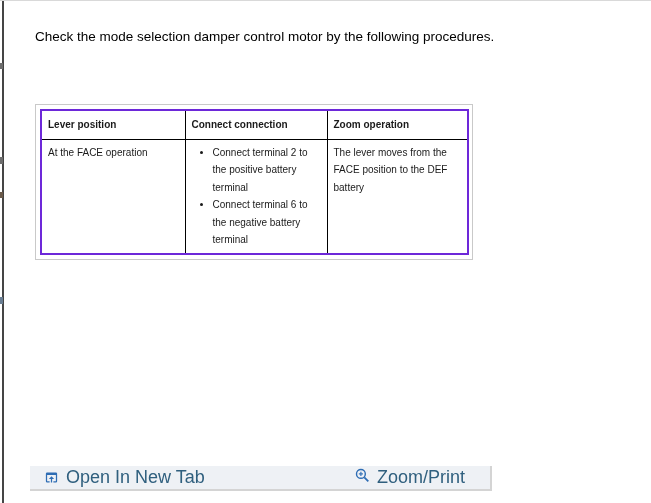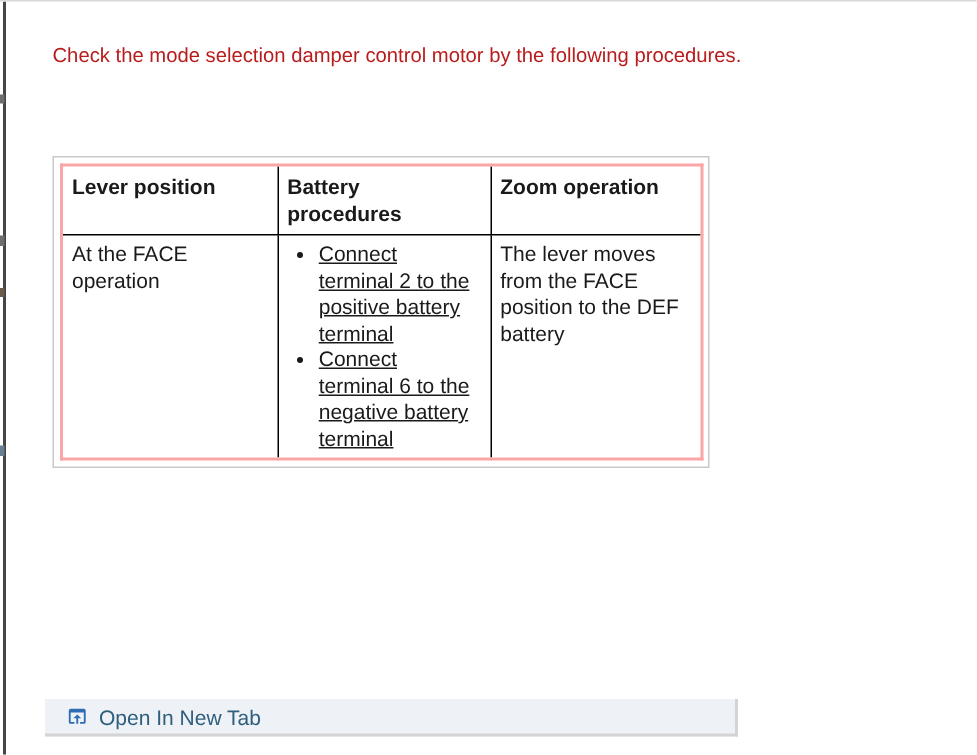--- a/index.html
+++ b/index.html
@@ -18,72 +18,71 @@
   }
   .fragment{
     position:absolute;left:0;background:#6e6e6e;
   }
   .frag-1{top:62px;width:3px;height:6px;}
   .frag-2{top:156px;width:3px;height:7px;}
   .frag-3{top:191px;width:3px;height:6px;background:#6b5a4a;}
   .frag-4{top:296px;width:3px;height:7px;background:#6a7e93;}
   .intro{
     position:absolute;left:35px;top:28px;margin:0;
-    font-size:13.5px;line-height:16px;color:#b91c1c;
+    font-size:13.5px;line-height:16px;color:#000000;
   }
   .table-card{
     position:absolute;left:35px;top:103px;
     width:438px;box-sizing:border-box;
     background:#ffffff;
     border:1px solid #c9c9c9;
     padding:4px;
   }
   table.proc{
     border-collapse:collapse;
     width:100%;
     table-layout:fixed;
-    font-size:14px;
+    font-size:10px;
     line-height:17.5px;
     color:#1a1a1a;
-    border:2px solid #fca5a5;
+    border:2px solid #6d28d9;
   }
   table.proc th, table.proc td{
     border:1px solid #000000;
     vertical-align:top;
     text-align:left;
     padding:5px 10px 5px 6px;
     box-sizing:border-box;
     overflow:hidden;
   }
   table.proc th{font-weight:bold;}
   table.proc td{padding:4px 10px 4px 6px;}
   td ul{
     margin:0;
     padding-left:21px;
     list-style-type:disc;
-    text-decoration:underline;
   }
   td ul li{margin:0;padding:0;}
   .footer-bar{
     position:absolute;left:30px;top:465px;
     width:462px;height:25px;
     box-sizing:border-box;
     background:#eef1f5;
     border-right:2px solid #d4d4d4;
     border-bottom:2px solid #d4d4d4;
     display:flex;
     align-items:center;
     justify-content:space-between;
     padding:0 25px 0 14px;
   }
   .footer-link{
     display:flex;
     align-items:center;
     gap:7px;
-    font-size:14px;
+    font-size:18px;
     color:#2f5f7e;
     text-decoration:none;
     cursor:pointer;
     white-space:nowrap;
   }
   .footer-link .icn{
     color:#2e6db4;
     display:inline-flex;
     flex:0 0 auto;
   }
@@ -102,21 +101,21 @@
 <div class="table-card">
   <table class="proc">
     <colgroup>
       <col style="width:144px">
       <col style="width:142px">
       <col style="width:141px">
     </colgroup>
     <thead>
       <tr>
         <th>Lever position</th>
-        <th>Battery procedures</th>
+        <th>Connect connection</th>
         <th>Zoom operation</th>
       </tr>
     </thead>
     <tbody>
       <tr>
         <td>At the FACE operation</td>
         <td>
           <ul>
             <li>Connect terminal 2 to the positive battery terminal</li>
             <li>Connect terminal 6 to the negative battery terminal</li>
@@ -130,13 +129,24 @@
 
 <div class="footer-bar">
   <a class="footer-link">
     <span class="icn">
       <svg width="15" height="15" viewBox="0 0 24 24" fill="currentColor" aria-hidden="true">
         <path d="M19 4H5a2 2 0 0 0-2 2v12a2 2 0 0 0 2 2h4v-2H5V8h14v10h-4v2h4a2 2 0 0 0 2-2V6a2 2 0 0 0-2-2zm-7 6l-4.2 4.2h3.2V20h2v-5.8h3.2L12 10z"></path>
       </svg>
     </span>
     <span>Open In New Tab</span>
   </a>
+  <a class="footer-link">
+    <span class="icn" style="margin-bottom:4px;">
+      <svg width="15" height="15" viewBox="0 0 16 16" fill="none" stroke="currentColor" aria-hidden="true">
+        <circle cx="6.3" cy="6.3" r="4.7" stroke-width="1.5"></circle>
+        <line x1="9.9" y1="9.9" x2="14.2" y2="14.2" stroke-width="1.9"></line>
+        <line x1="4.1" y1="6.3" x2="8.5" y2="6.3" stroke-width="1.2"></line>
+        <line x1="6.3" y1="4.1" x2="6.3" y2="8.5" stroke-width="1.2"></line>
+      </svg>
+    </span>
+    <span>Zoom/Print</span>
+  </a>
 </div>
 
 </body></html>

